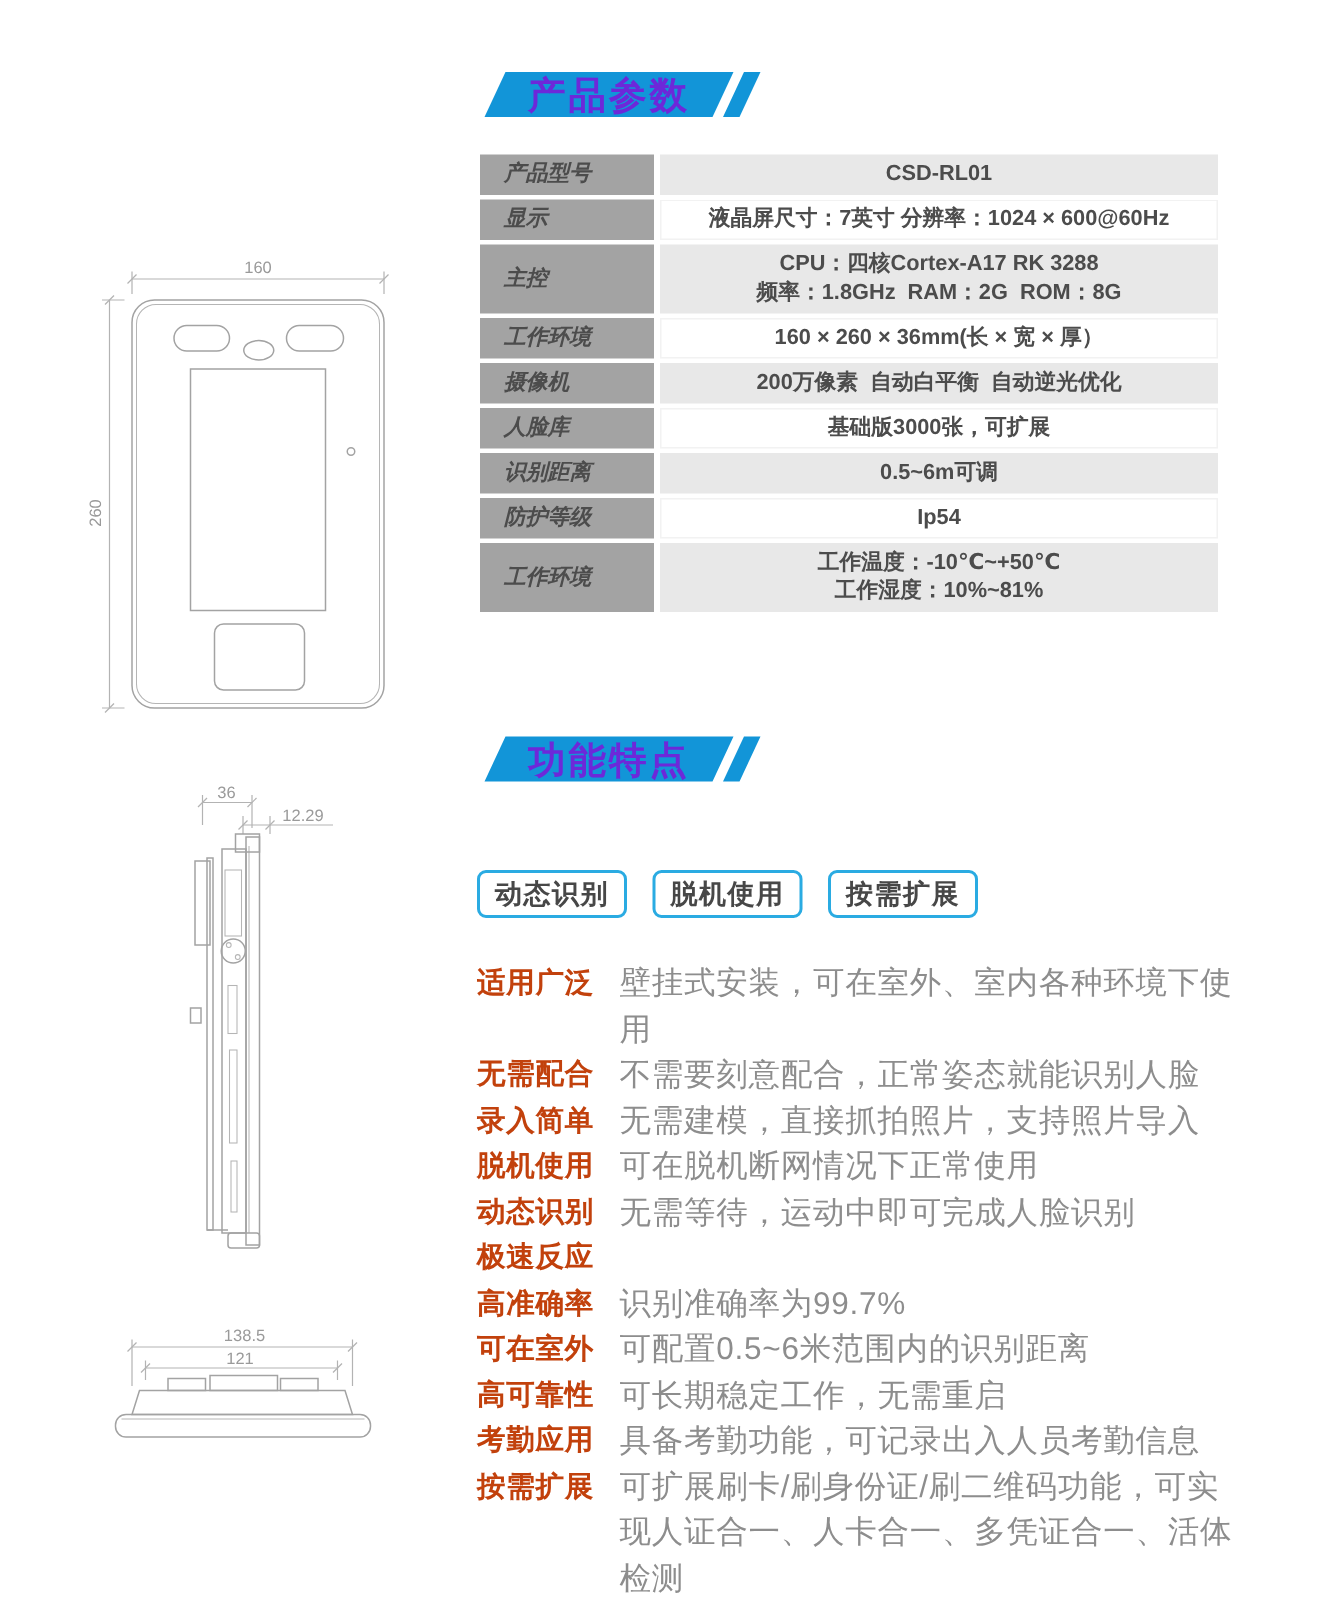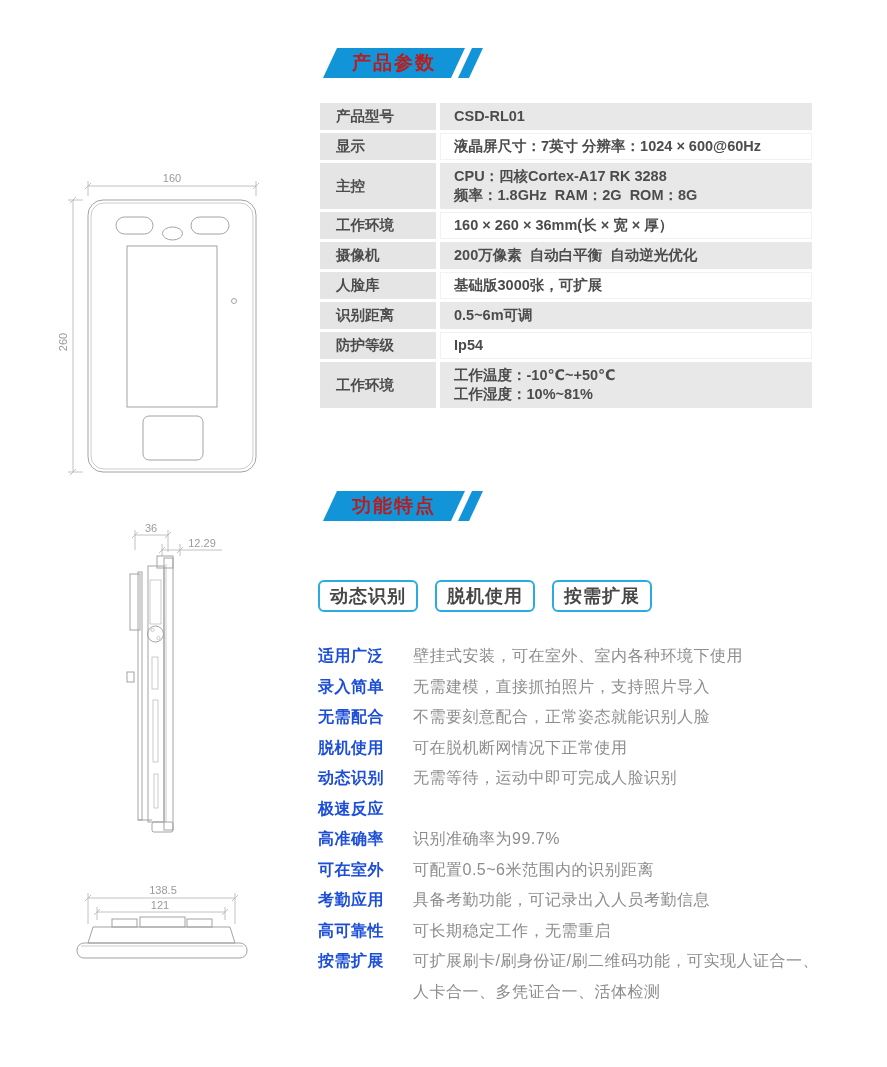--- a/index.html
+++ b/index.html
@@ -3,41 +3,41 @@
 <meta charset="utf-8">
 <style>
   html,body{margin:0;padding:0;background:#fff;}
   body{font-family:"Liberation Sans","DejaVu Sans",sans-serif;}
   .page{position:relative;width:887px;height:1067px;background:#ffffff;overflow:hidden;margin:0 auto;}
 
   
   .banner{position:absolute;display:flex;align-items:stretch;height:30px;}
   .banner-main{position:relative;display:flex;align-items:center;padding:0 22px;}
   .banner-main::before{content:"";position:absolute;inset:0;background:var(--accent,#1295d8);transform:skewX(-25deg);}
-  .banner-main span{position:relative;color:#b91c1c;font-weight:800;font-size:19px;letter-spacing:2px;}
+  .banner-main span{position:relative;color:#6d28d9;font-weight:800;font-size:25px;letter-spacing:2px;}
   .banner-tip{width:11px;margin-left:7px;background:var(--accent,#1295d8);transform:skewX(-25deg);}
 
   
   .spec-table{position:absolute;left:316px;top:100px;width:500px;border-collapse:separate;border-spacing:4px 3px;}
   .spec-table th,.spec-table td{font-size:14.5px;font-weight:700;color:#4c4c4c;text-align:left;vertical-align:middle;line-height:19px;}
-  .spec-table th{background:#e5e5e5;width:100px;padding:4px 0 4px 16px;}
-  .spec-table td{padding:4px 14px;white-space:pre-wrap;}
+  .spec-table th{background:#a3a3a3;width:100px;padding:4px 0 4px 16px;font-style:italic;}
+  .spec-table td{padding:4px 14px;white-space:pre-wrap;text-align:center;}
   .spec-table tr:nth-child(odd) td{background:#e8e8e8;}
   .spec-table tr:nth-child(even) td{background:#ffffff;box-shadow:inset 0 0 0 1px #f2f2f2;}
 
   
   .badges{position:absolute;left:318px;top:580px;display:flex;gap:17px;}
   .badge{border:2px solid #2aabe2;border-radius:6px;background:#fff;color:#474747;
          font-size:18px;font-weight:700;padding:2px 10px;line-height:24px;letter-spacing:1px;}
 
   
   .features{position:absolute;left:318px;top:641px;width:505px;}
   .feature-row{display:flex;align-items:flex-start;}
-  .feature-label{flex:0 0 95px;font-size:16px;font-weight:800;color:#1d4ed8;line-height:30.5px;letter-spacing:0.5px;}
-  .feature-desc{flex:1;font-size:16px;font-weight:500;color:#8d8d8d;line-height:30.5px;letter-spacing:0.5px;}
+  .feature-label{flex:0 0 95px;font-size:19px;font-weight:800;color:#c2410c;line-height:30.5px;letter-spacing:0.5px;}
+  .feature-desc{flex:1;font-size:21px;font-weight:500;color:#8d8d8d;line-height:30.5px;letter-spacing:0.5px;}
 
   
   .drawing{position:absolute;}
   .drawing .ln{fill:none;stroke:#a3a3a3;stroke-width:1;}
   .drawing .thin{fill:none;stroke:#b5b5b5;stroke-width:0.7;}
   .drawing .dim{fill:none;stroke:#b3b3b3;stroke-width:0.8;}
   .drawing text{fill:#9a9a9a;font-size:11px;font-family:"Liberation Sans","DejaVu Sans",sans-serif;}
 </style>
 </head>
 <body>
@@ -190,53 +190,53 @@
     <div class="badge">脱机使用</div>
     <div class="badge">按需扩展</div>
   </div>
 
   <div class="features">
     <div class="feature-row">
       <div class="feature-label">适用广泛</div>
       <div class="feature-desc">壁挂式安装，可在室外、室内各种环境下使用</div>
     </div>
     <div class="feature-row">
+      <div class="feature-label">无需配合</div>
+      <div class="feature-desc">不需要刻意配合，正常姿态就能识别人脸</div>
+    </div>
+    <div class="feature-row">
       <div class="feature-label">录入简单</div>
       <div class="feature-desc">无需建模，直接抓拍照片，支持照片导入</div>
     </div>
     <div class="feature-row">
-      <div class="feature-label">无需配合</div>
-      <div class="feature-desc">不需要刻意配合，正常姿态就能识别人脸</div>
-    </div>
-    <div class="feature-row">
       <div class="feature-label">脱机使用</div>
       <div class="feature-desc">可在脱机断网情况下正常使用</div>
     </div>
     <div class="feature-row">
       <div class="feature-label">动态识别</div>
       <div class="feature-desc">无需等待，运动中即可完成人脸识别</div>
     </div>
     <div class="feature-row">
       <div class="feature-label">极速反应</div>
     </div>
     <div class="feature-row">
       <div class="feature-label">高准确率</div>
       <div class="feature-desc">识别准确率为99.7%</div>
     </div>
     <div class="feature-row">
       <div class="feature-label">可在室外</div>
       <div class="feature-desc">可配置0.5~6米范围内的识别距离</div>
     </div>
     <div class="feature-row">
+      <div class="feature-label">高可靠性</div>
+      <div class="feature-desc">可长期稳定工作，无需重启</div>
+    </div>
+    <div class="feature-row">
       <div class="feature-label">考勤应用</div>
       <div class="feature-desc">具备考勤功能，可记录出入人员考勤信息</div>
     </div>
     <div class="feature-row">
-      <div class="feature-label">高可靠性</div>
-      <div class="feature-desc">可长期稳定工作，无需重启</div>
-    </div>
-    <div class="feature-row">
       <div class="feature-label">按需扩展</div>
       <div class="feature-desc">可扩展刷卡/刷身份证/刷二维码功能，可实现人证合一、人卡合一、多凭证合一、活体检测</div>
     </div>
   </div>
 
 </div>
 
 </body></html>

